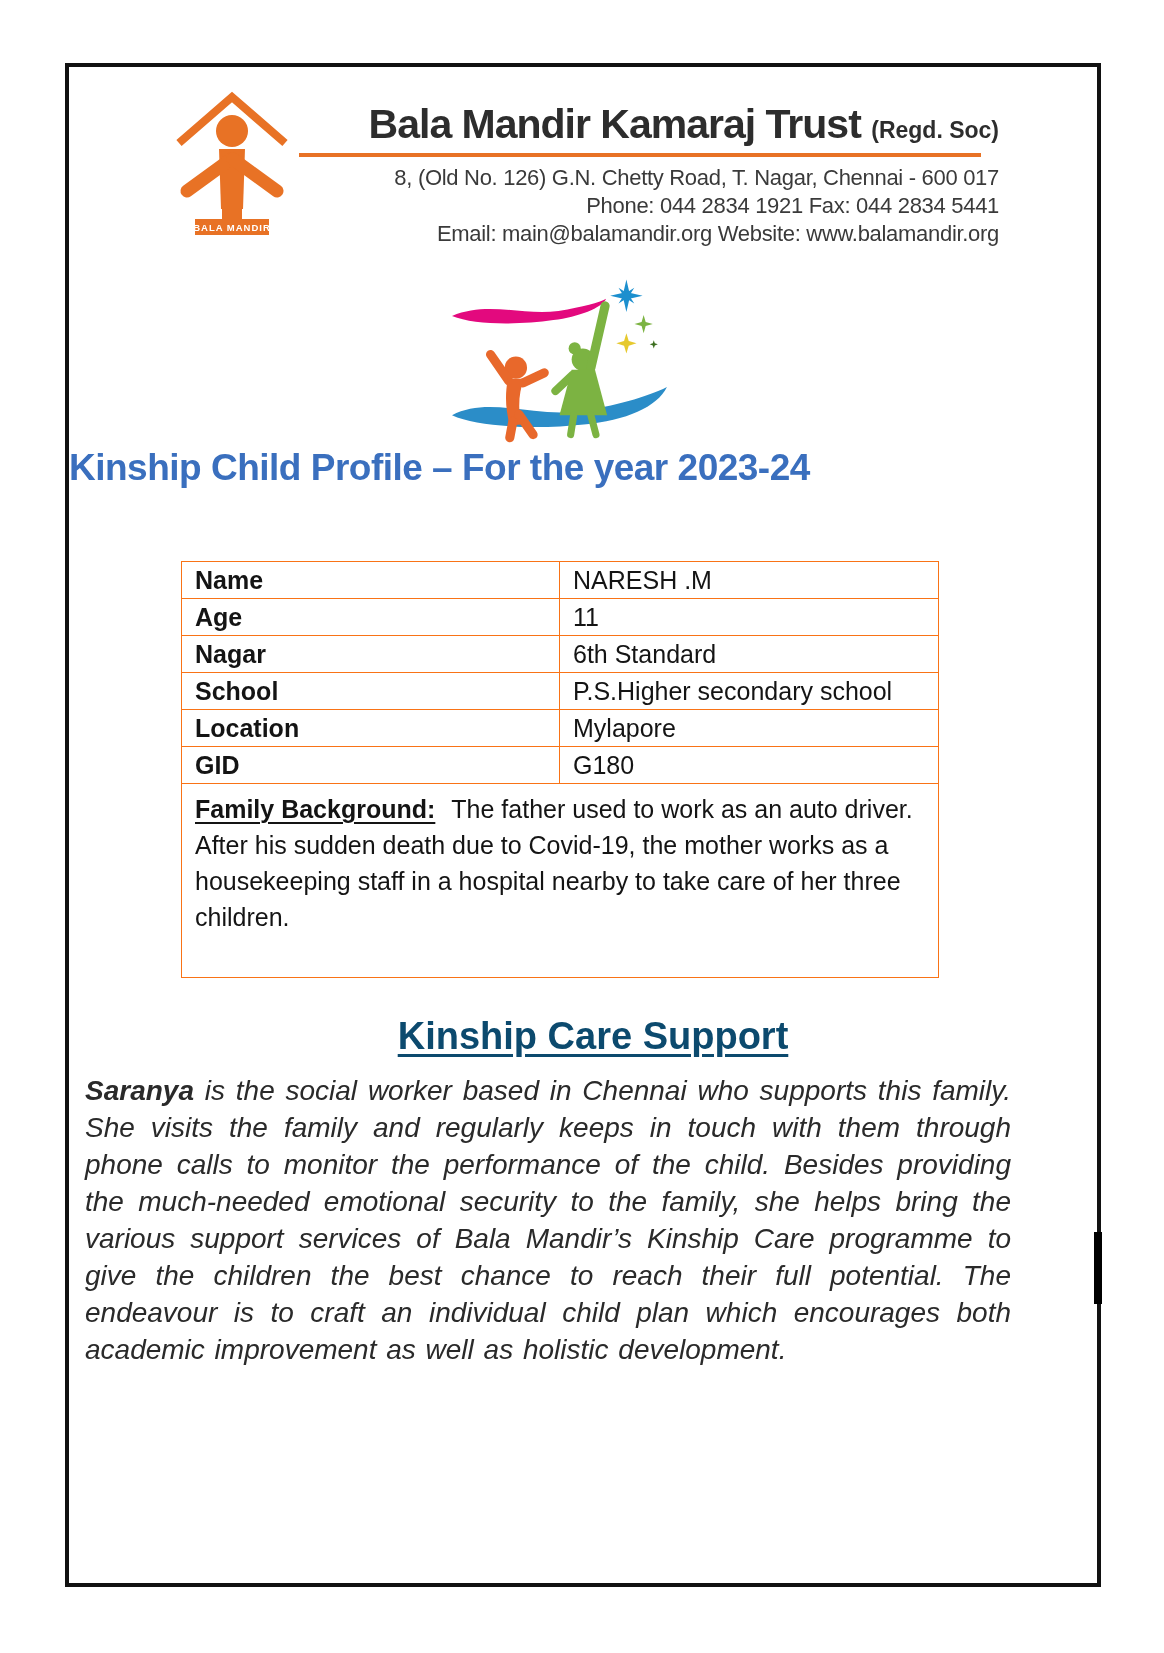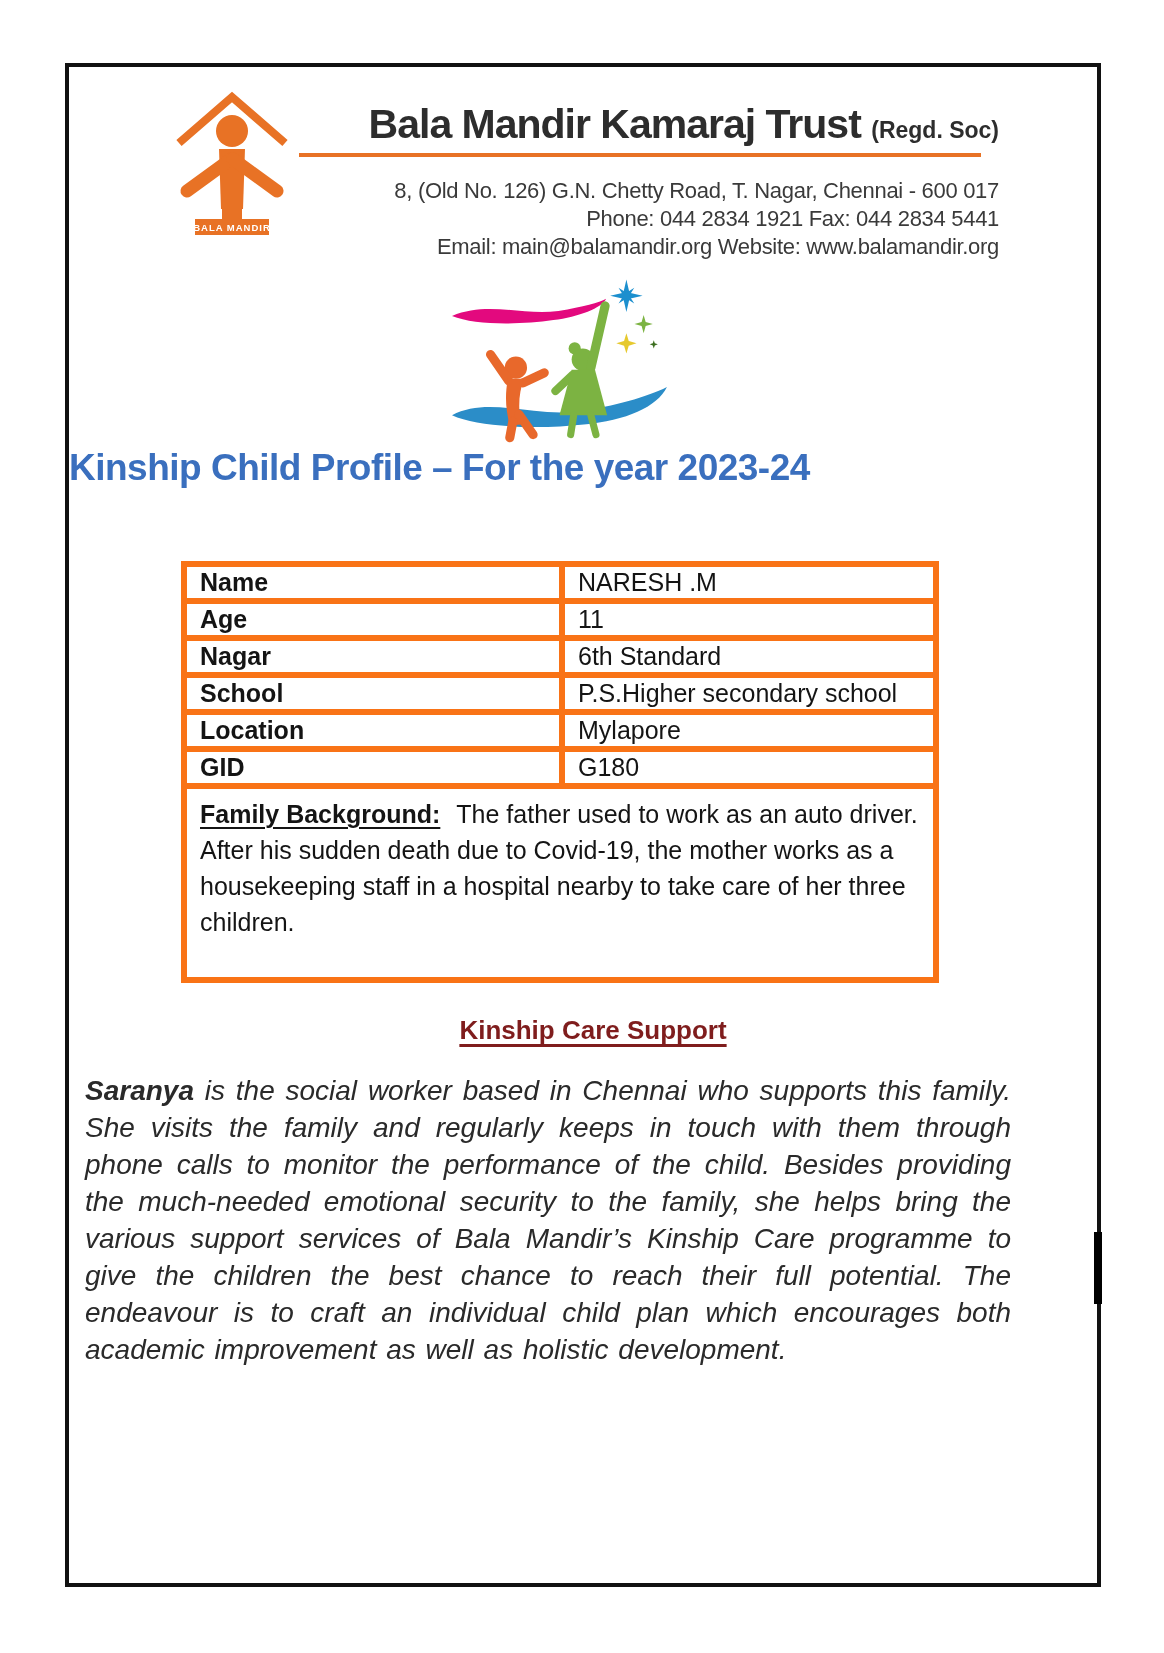--- a/index.html
+++ b/index.html
@@ -29,58 +29,58 @@
     position: absolute; left: 104px; top: 18px;
     width: 118px; height: 152px; text-align: center;
   }
   .org-block { position: absolute; left: 230px; top: 34px; width: 700px; text-align: right; }
   .org-name {
     font-size: 41px; font-weight: bold; color: #2d2d2d;
     letter-spacing: -1px; white-space: nowrap;
   }
   .org-suffix { font-size: 23px; font-weight: bold; color: #2d2d2d; letter-spacing: 0; }
   .org-rule { width: 682px; height: 4px; background: #e87225; margin-top: 5px; }
-  .org-addr { margin-top: 20px; font-size: 22px; line-height: 28px; color: #3a3a3a; letter-spacing: -0.3px; }
+  .org-addr { margin-top: 7px; font-size: 22px; line-height: 28px; color: #3a3a3a; letter-spacing: -0.3px; }
 
   
   .center-art { position: absolute; left: 383px; top: 198px; width: 218px; height: 178px; }
 
   
   .doc-title {
     position: absolute; left: 0; top: 380px; width: 100%;
     text-align: left;
     font-size: 37px; font-weight: bold;
     color: #3a6fbe; letter-spacing: -0.5px;
   }
 
   
   .profile-table {
     position: absolute; left: 112px; top: 494px;
     width: 758px; border-collapse: collapse;
     font-size: 25px; color: #141414;
   }
-  .profile-table td { border: 6px solid #f97316; height: 37px; padding: 0 13px; }
+  .profile-table td { border: 1px solid #f97316; height: 37px; padding: 0 13px; }
   .profile-table td.lbl { width: 378px; font-weight: bold; }
   .profile-table td.fb-cell {
     height: 194px; vertical-align: top;
     padding: 7px 13px 16px 13px; line-height: 36px;
   }
   .fb-label {
     font-weight: bold;
     text-decoration: underline;
     text-underline-offset: 4px;
     text-decoration-thickness: 2px;
     margin-right: 16px;
   }
 
   
   .section-heading {
     position: absolute; left: 0; top: 948px; width: 100%;
     text-align: center;
-    font-size: 26px; font-weight: bold; color: #7f1d1d;
+    font-size: 38px; font-weight: bold; color: #0c4a6e;
     text-decoration: underline;
     text-underline-offset: 5px;
     text-decoration-thickness: 2.5px;
     padding-left: 20px;
   }
   .body-par {
     position: absolute; left: 16px; top: 1005px; width: 926px;
     font-size: 28px; line-height: 37px;
     font-style: italic; color: #2a2a2a;
     text-align: justify; text-align-last: left;

